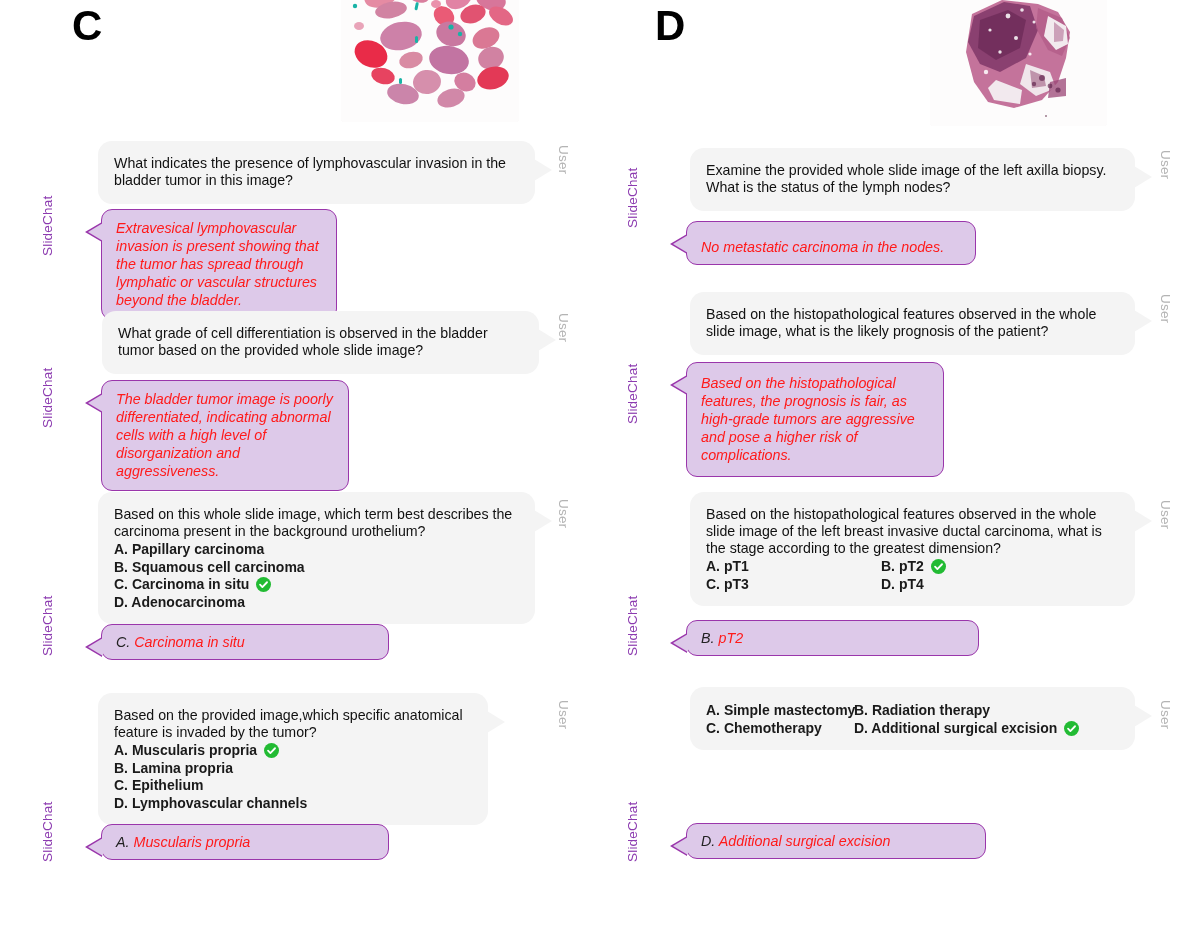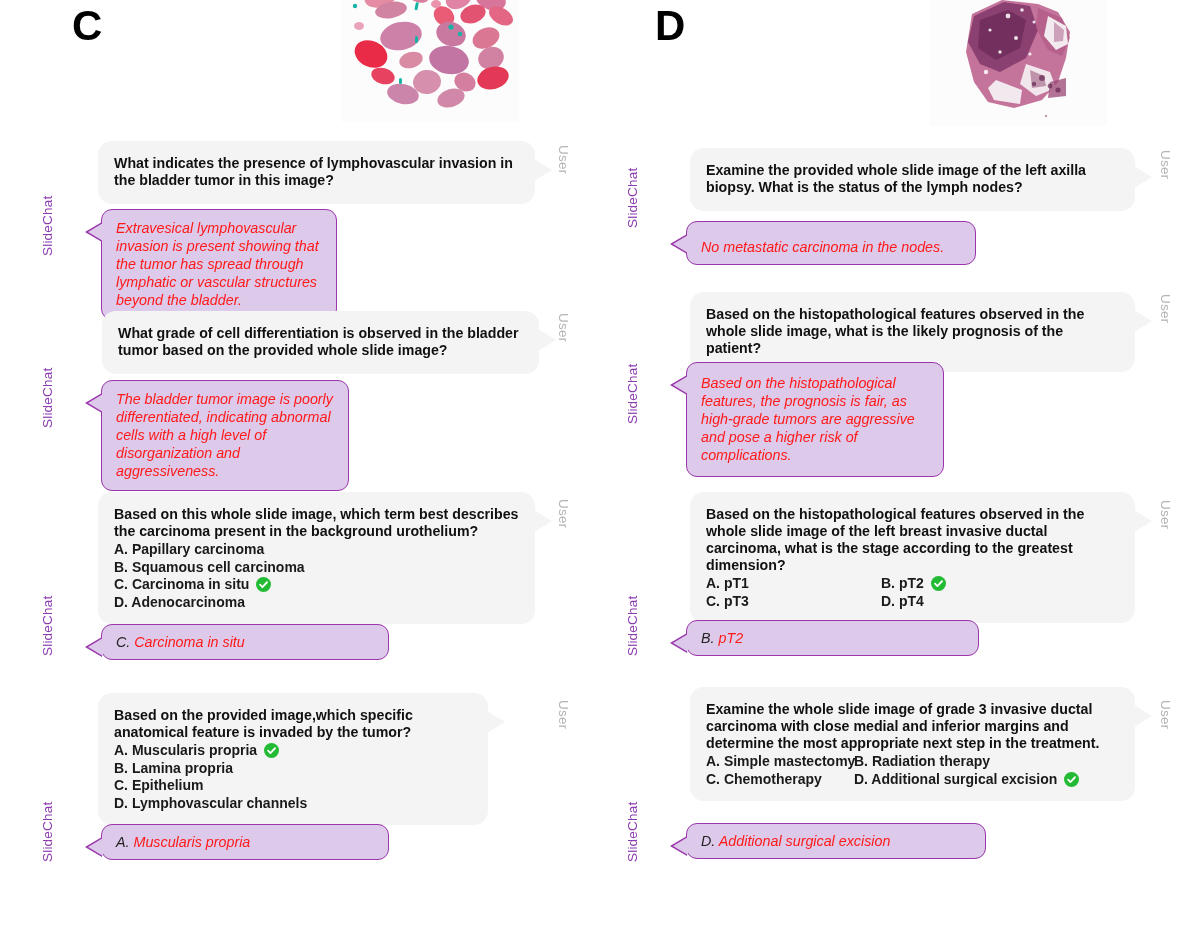--- a/index.html
+++ b/index.html
@@ -89,21 +89,21 @@
     border-right: 17px solid #9a36ab;
   }
   .bubble.bot-bubble .tail-in {
     left: -14px; top: 13px;
     border-top: 9px solid transparent;
     border-bottom: 9px solid transparent;
     border-right: 15px solid #ddc9e9;
   }
 
   .q-text {
-    font-weight: bold;
+    font-weight: normal;
     font-size: 14.2px;
     line-height: 17px;
     padding: 0;
     margin: 0;
     color: #111111;
   }
   .opt-list { margin: 1px 0 0 0; padding: 0; list-style: none; }
   .opt {
     font-size: 14px;
     line-height: 17.5px;
@@ -373,21 +373,20 @@
     <div class="vlabel slidechat" style="left:25px; top:656px;">SlideChat</div>
     <div class="bubble bot-bubble" style="left:86px; top:620px; width:293px; padding:8px 14px 8px 14px;">
       <div class="tail-out"></div>
       <div class="tail-in"></div>
       <p class="a-text"><span class="a-prefix">B.</span> <span>pT2</span></p>
     </div>
 
     <div class="vlabel user" style="left:573px; top:700px;">User</div>
     <div class="bubble user-bubble" style="left:90px; top:687px; width:445px; padding:14px 16px 13px 16px;">
       <div class="tail"></div>
-      <p class="q-text">Examine the whole slide image of grade 3 invasive ductal carcinoma with close medial and inferior margins and determine the most appropriate next step in the treatment.</p>
       <div class="opt-list opt-grid wide">
         <div class="opt">
             <span>A. Simple mastectomy</span>
           </div>
         <div class="opt">
             <span>B. Radiation therapy</span>
           </div>
         <div class="opt">
             <span>C. Chemotherapy</span>
           </div>

